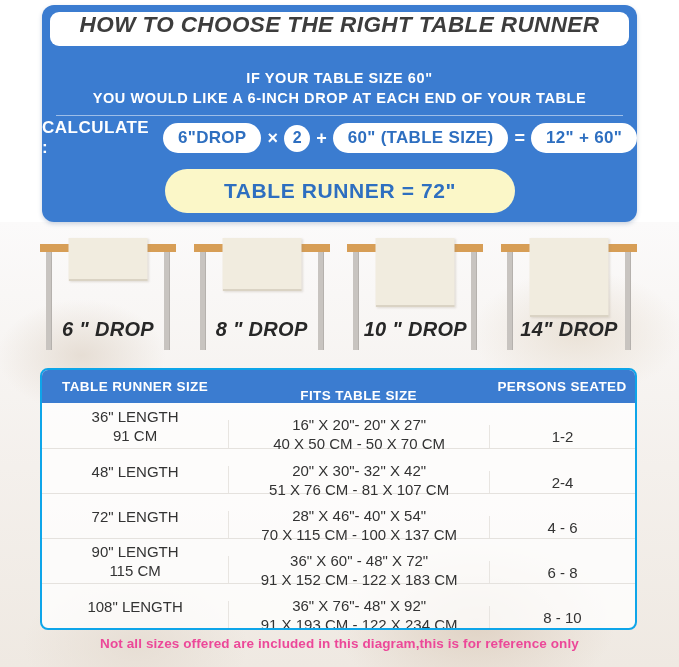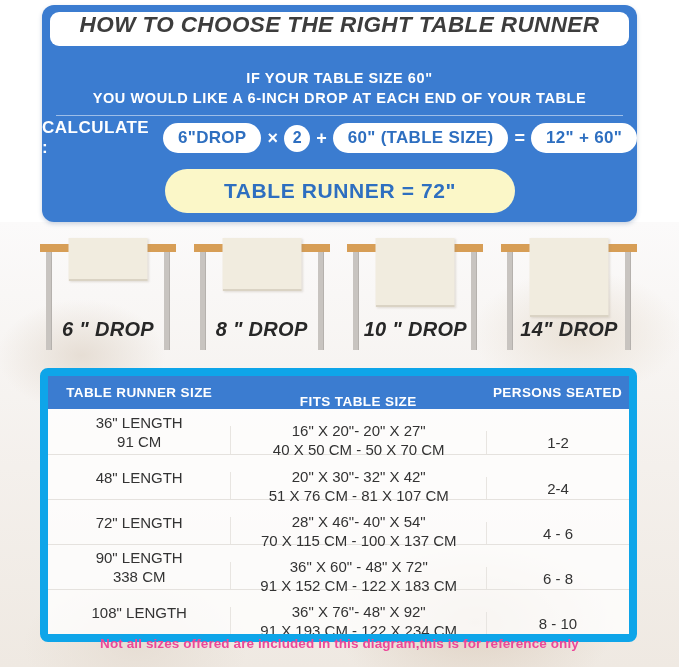--- a/index.html
+++ b/index.html
@@ -85,21 +85,21 @@
   .fig:nth-child(4) .runner { height:79px; }
   .drop-label {
     position:absolute; left:0; right:0; top:80px; text-align:center;
     font-size:20px; font-weight:bold; font-style:italic; color:#272727; letter-spacing:0.3px;
     white-space:nowrap;
   }
 
   
   .size-table {
     position:absolute; left:40px; top:368px; width:597px;
-    border:8px solid #0ea5e9; border-radius:8px; overflow:hidden;
+    border:2px solid #0ea5e9; border-radius:8px; overflow:hidden;
     background:rgba(255,255,255,0.78);
   }
   .thead { display:flex; background:#3b7cd0; height:33px; align-items:center; }
   .thead .th {
     color:#ffffff; font-weight:bold; font-size:13.5px; letter-spacing:0.4px;
     text-align:center;
   }
   .col1 { width:31.4%; } .col2 { width:44.0%;margin-top:17px; } .col3 { width:24.6%; }
   .trow { display:flex; align-items:center; height:45px; }
   .trow + .trow { border-top:1px solid #e5e2de; }
@@ -210,21 +210,21 @@
     <div class="td col2">
       <div>28" X 46"- 40" X 54"</div>
       <div>70 X 115 CM - 100 X 137 CM</div>
     </div>
     <div class="td col3">4 - 6</div>
   </div>
 
   <div class="trow">
     <div class="td col1">
       <div>90" LENGTH</div>
-      <div>338 CM</div>
+      <div>115 CM</div>
     </div>
     <div class="td col2">
       <div>36" X 60" - 48" X 72"</div>
       <div>91 X 152 CM - 122 X 183 CM</div>
     </div>
     <div class="td col3">6 - 8</div>
   </div>
 
   <div class="trow">
     <div class="td col1">

